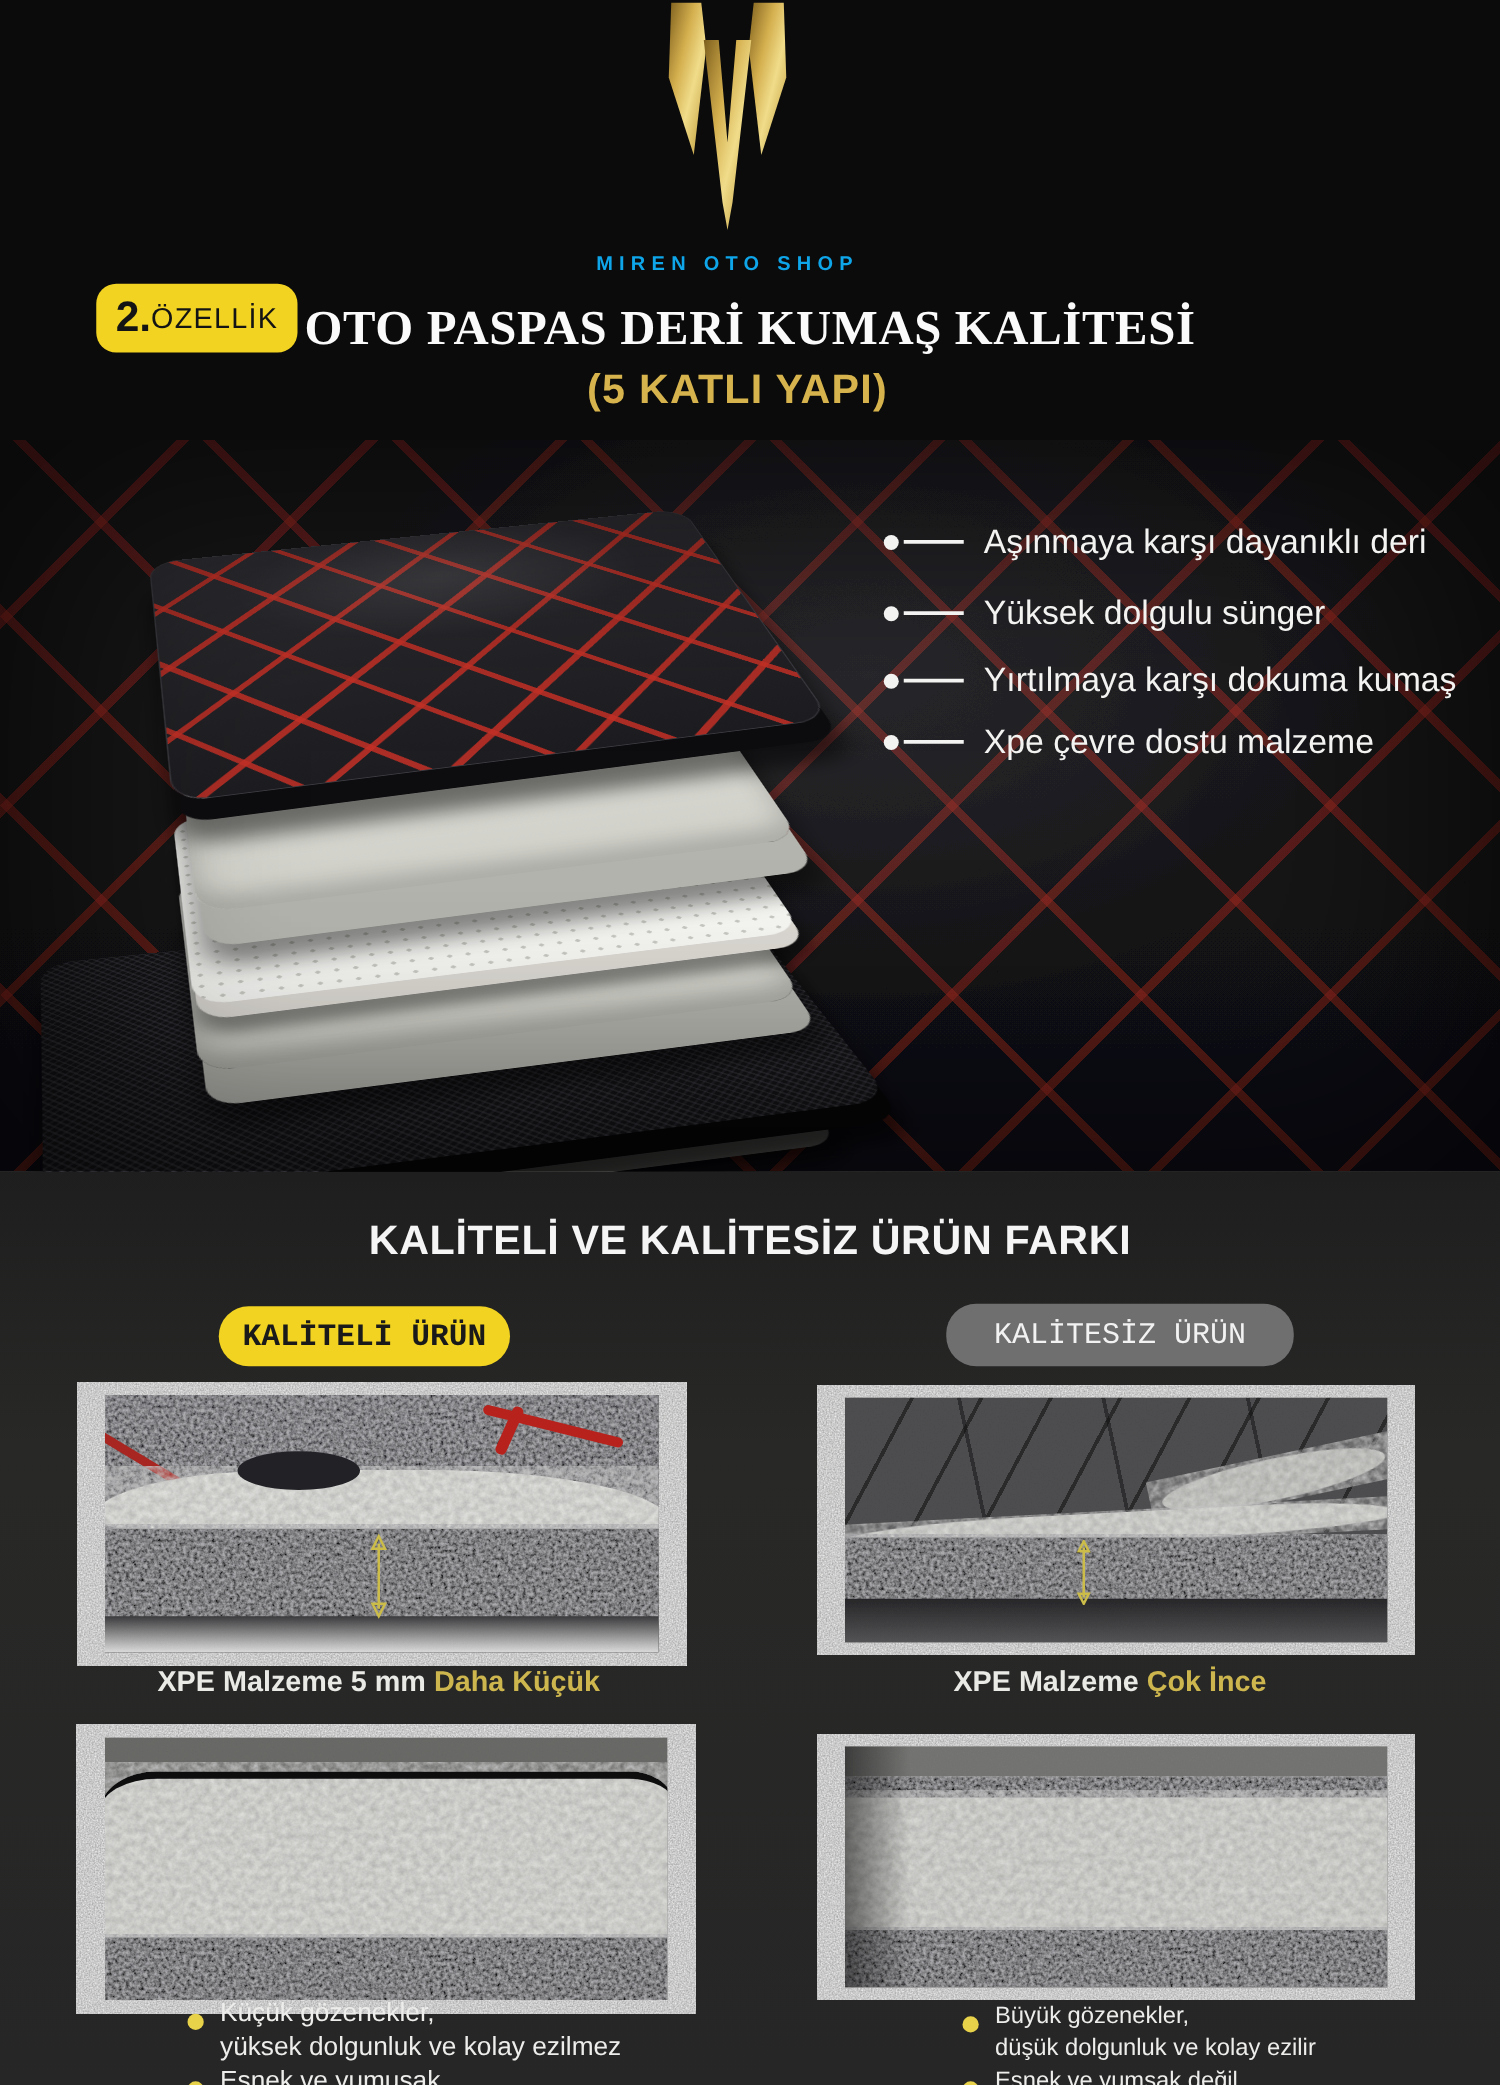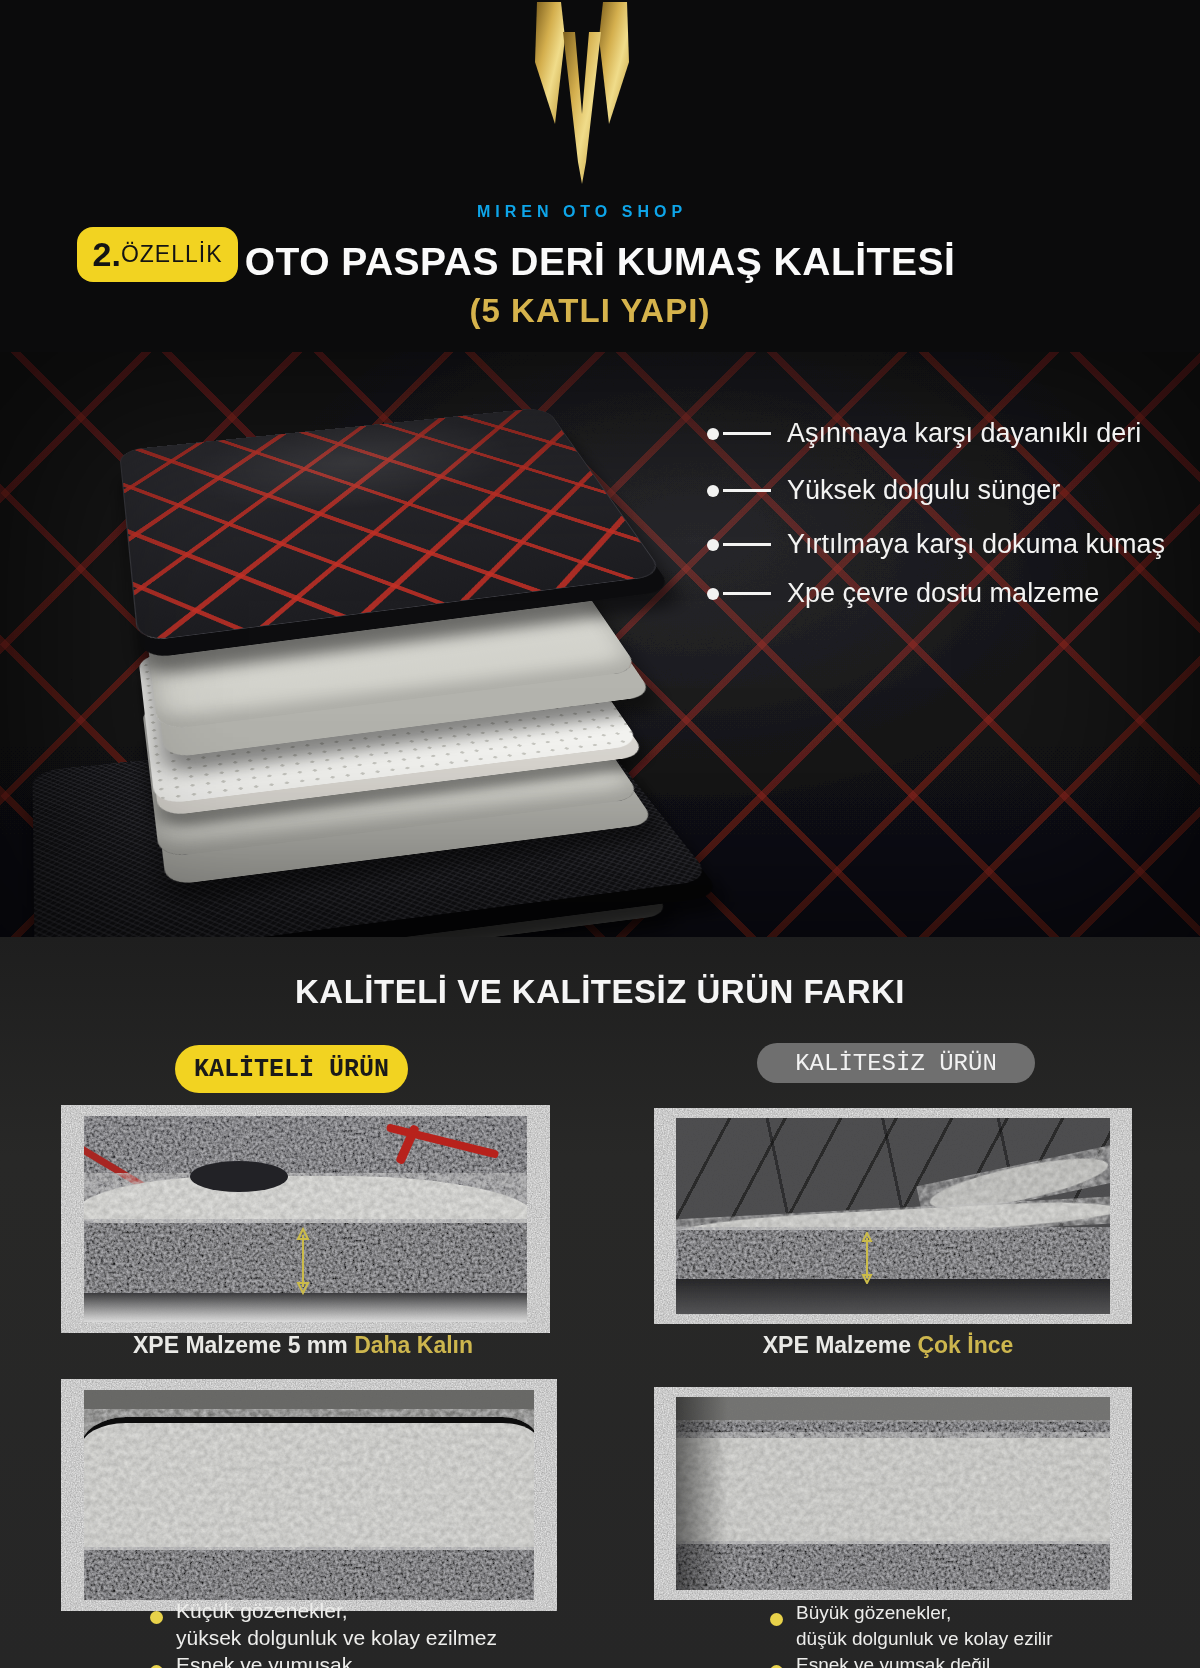--- a/index.html
+++ b/index.html
@@ -10,21 +10,21 @@
   .top-section{position:absolute;left:0;top:0;width:1200px;height:352px;background:#0b0b0c;}
   .logo{position:absolute;left:522px;top:2px;width:120px;height:186px;}
   .brand-text{position:absolute;left:0;top:203px;width:1164px;text-align:center;
               font-size:16px;font-weight:700;letter-spacing:5px;color:#0ea5e9;}
   .feature-badge{position:absolute;left:77px;top:227px;width:161px;height:55px;
                  background:#f2d321;border-radius:16px;display:flex;align-items:center;
                  justify-content:center;color:#141414;}
   .feature-badge .num{font-size:34px;font-weight:700;}
   .feature-badge .word{font-size:23px;font-weight:500;letter-spacing:1px;}
   .main-title{position:absolute;left:0;top:240px;width:1200px;margin:0;text-align:center;
-              font-size:39px;font-weight:700;color:#fafafa;letter-spacing:.5px;}
+              font-size:39px;font-weight:700;color:#fafafa;letter-spacing:.5px;font-family:Liberation Serif, serif;}
   .sub-title{position:absolute;left:0;top:292px;width:1180px;text-align:center;
              font-size:33px;font-weight:600;color:#d6b34c;letter-spacing:1px;}
 
   
   .photo-section{position:absolute;left:0;top:352px;width:1200px;height:585px;overflow:hidden;}
   .mat-bg{position:absolute;inset:0;
     background:
       radial-gradient(700px 430px at 58% 32%, rgba(150,150,160,.17), rgba(0,0,0,0) 62%),
       repeating-linear-gradient(45deg, rgba(0,0,0,0) 0 100px, rgba(158,38,30,.55) 100px 107px),
       repeating-linear-gradient(135deg, rgba(0,0,0,0) 0 100px, rgba(158,38,30,.55) 100px 107px),
@@ -77,21 +77,21 @@
 
   
   .compare-bg{position:absolute;left:0;top:937px;width:1200px;height:731px;
     background:linear-gradient(180deg,#1e1e1e,#282827 30%,#262626);}
   .compare-heading{position:absolute;left:0;top:973px;width:1200px;margin:0;text-align:center;
     font-size:33px;font-weight:800;color:#f5f5f5;letter-spacing:.5px;}
   .pill{position:absolute;display:flex;align-items:center;justify-content:center;
         border-radius:24px;font-weight:700;font-family:Liberation Mono, monospace;}
   .pill-good{left:175px;top:1045px;width:233px;height:48px;background:#f2d321;
              color:#1a1a1a;font-size:25px;}
-  .pill-bad{left:757px;top:1043px;width:278px;height:40px;background:#6f6f6f;
+  .pill-bad{left:757px;top:1043px;width:278px;height:50px;background:#6f6f6f;
             color:#f2f2f2;font-size:24px;font-weight:500;}
 
   .photo{position:absolute;overflow:hidden;background:#3a3a3c;}
   .ph1l{left:84px;top:1116px;width:443px;height:206px;filter:url(#grain);}
   .ph1r{left:676px;top:1118px;width:434px;height:196px;background:#525254;filter:url(#grain);}
   .ph2l{left:84px;top:1390px;width:450px;height:210px;background:#6f6f6d;filter:url(#grain);}
   .ph2r{left:676px;top:1397px;width:434px;height:193px;background:#7b7b79;filter:url(#grain);}
 
   .p1l-quilt{position:absolute;left:0;top:0;width:100%;height:55%;
     background:linear-gradient(180deg,#303036,#222227 75%,#1b1b1f);filter:url(#fiber);}
@@ -275,21 +275,21 @@
       <g stroke="#d9c84f" stroke-width="2" fill="none">
         <line x1="9" y1="6" x2="9" y2="46"></line>
         <path d="M9 1 L5 9 L13 9 Z"></path>
         <path d="M9 51 L5 43 L13 43 Z"></path>
       </g>
     </svg>
   </div>
 
   <div class="caption cap-left">
     <span>XPE Malzeme 5 mm</span>
-    <span class="hl">Daha Kalın</span>
+    <span class="hl">Daha Küçük</span>
   </div>
   <div class="caption cap-right">
     <span>XPE Malzeme</span>
     <span class="hl">Çok İnce</span>
   </div>
 
   <div class="photo ph2l">
     <div class="p2l-foam"></div>
     <div class="p2l-fiber"></div>
   </div>

